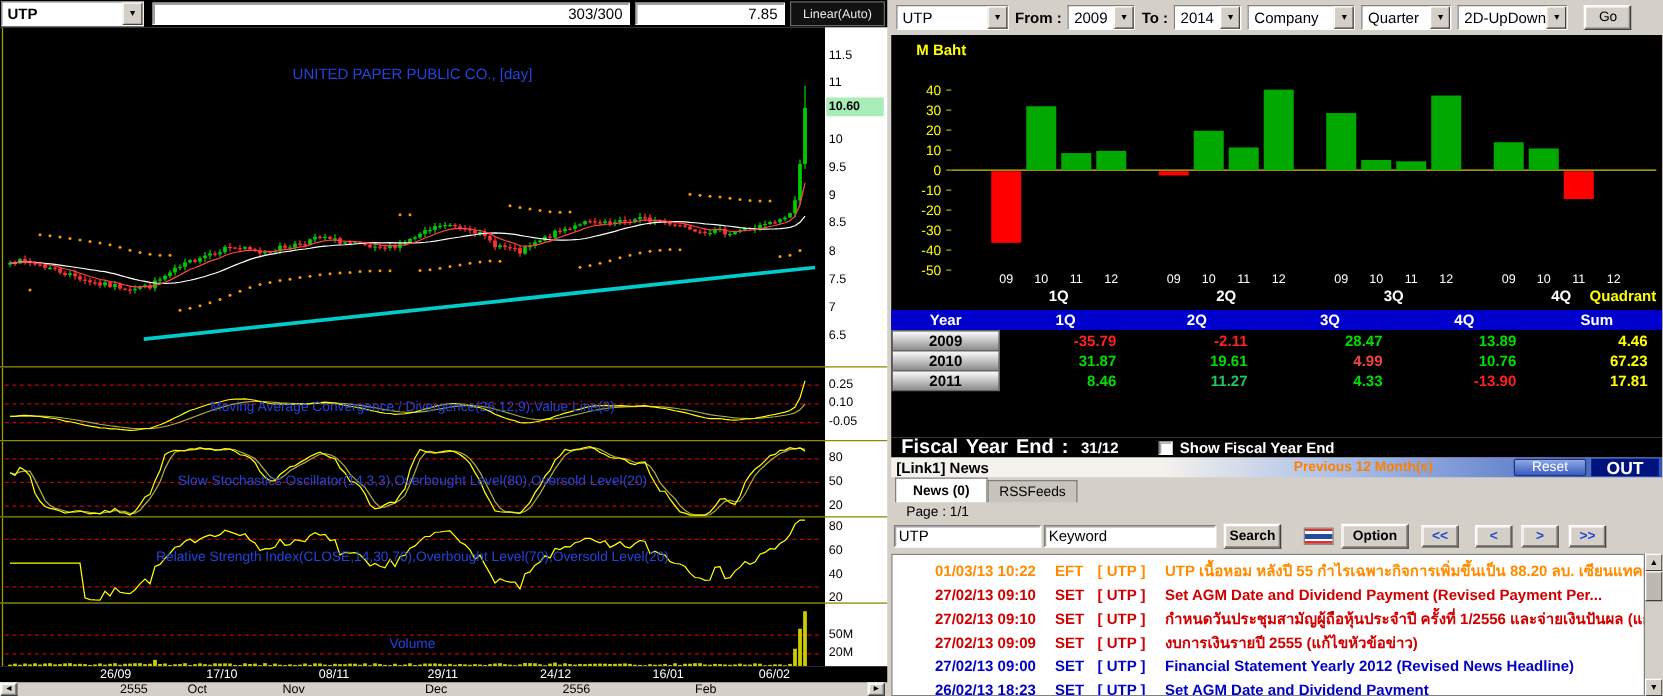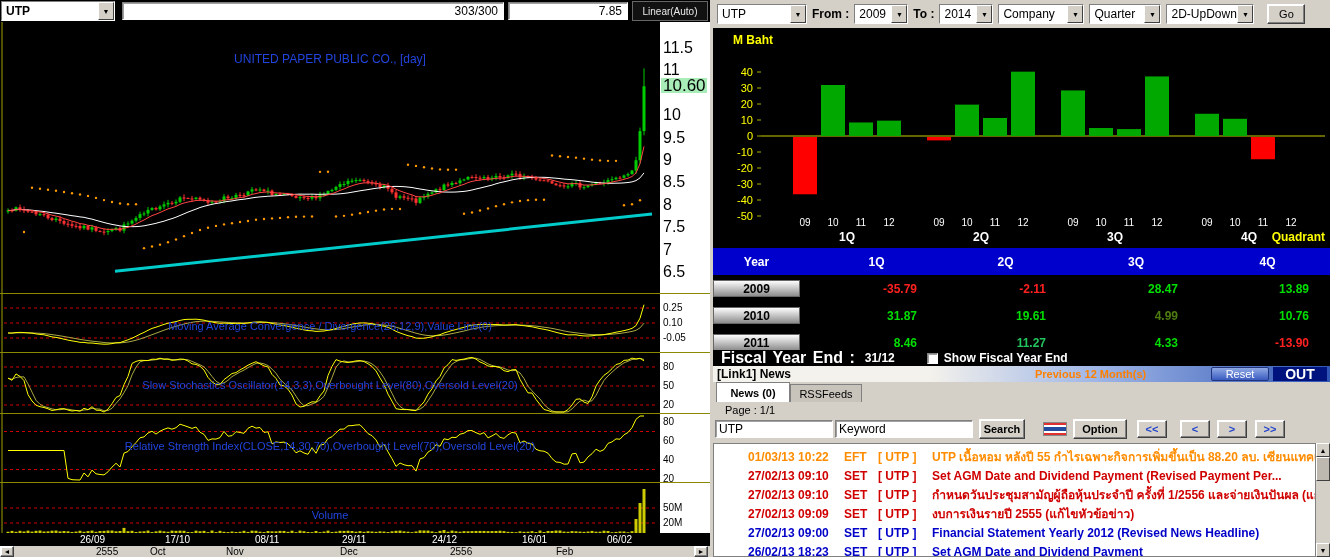--- a/index.html
+++ b/index.html
@@ -3,33 +3,33 @@
 <meta charset="utf-8">
 <style>
   *{margin:0;padding:0;box-sizing:border-box;}
   html,body{width:1330px;height:557px;overflow:hidden;}
   body{font-family:"Liberation Sans",sans-serif;background:#D4D0C8;}
   #app{position:relative;width:1330px;height:557px;overflow:hidden;background:#D4D0C8;}
   .abs{position:absolute;}
   .panel-black{position:absolute;background:#000;overflow:hidden;}
   .sep-top{border-top:1px solid #8A8A00;}
   .axis-col{position:absolute;background:#FFFFFF;overflow:hidden;}
-  .axis-label{position:absolute;left:3px;font-size:16px;color:#000;white-space:nowrap;}
+  .axis-label{position:absolute;left:3px;font-size:10px;color:#000;white-space:nowrap;}
   .sub-title{position:absolute;width:100%;text-align:center;color:#2244DD;font-size:11px;top:2px;white-space:nowrap;margin-top:24px;}
   .combo{position:relative;background:#fff;border:1px solid;border-color:#808080 #FFF #FFF #808080;display:flex;align-items:center;height:20px;}
   .combo .cval{flex:1;padding-left:4px;font-size:12px;color:#000;white-space:nowrap;overflow:hidden;}
   .combo .carrow{width:16px;height:100%;background:#D4D0C8;border:1px solid;border-color:#FFF #404040 #404040 #FFF;display:flex;align-items:center;justify-content:center;font-size:7px;color:#000;}
   .btn3d{background:#D4D0C8;border:1px solid;border-color:#FFF #404040 #404040 #FFF;box-shadow:inset -1px -1px 0 #808080,inset 1px 1px 0 #FFF;font-size:11px;font-weight:bold;color:#000;display:flex;align-items:center;justify-content:center;cursor:default;font-family:"Liberation Sans",sans-serif;}
   .inset{background:#fff;border:1px solid;border-color:#808080 #FFF #FFF #808080;box-shadow:inset 1px 1px 0 #A0A0A0;}
   .txt{font-size:12px;padding-left:3px;font-family:"Liberation Sans",sans-serif;color:#000;}
   .tlabel{font-size:12px;font-weight:bold;color:#000;white-space:nowrap;}
   .date-label{position:absolute;top:1px;font-size:10px;color:#FFF;white-space:nowrap;}
   .scroll-label{position:absolute;top:0;font-size:10px;color:#000;line-height:11px;white-space:nowrap;}
   
-  .trow{display:grid;grid-template-columns:87px 105px 105px 108px 107px 105px;height:27px;align-items:center;gap:24px;}
+  .trow{display:grid;grid-template-columns:87px 105px 105px 108px 107px 105px;height:16px;align-items:center;}
   .thead{background:#0000CC;}
   .thead div{color:#FFF;font-weight:bold;font-size:12px;text-align:center;}
   .ycell{background:linear-gradient(#FDFDFD,#8C8C8C);color:#000;font-weight:bold;text-align:center;font-size:12px;height:17px;line-height:16px;border:1px solid #666;}
   .vcell{text-align:right;padding-right:12px;font-size:12px;font-weight:bold;}
   
   .nrow{display:flex;height:19px;align-items:center;font-weight:bold;font-size:12px;white-space:nowrap;overflow:hidden;padding-left:34px;}
   .nrow .nd{width:96px;flex:none;}
   .nrow .ns{width:34px;flex:none;}
   .nrow .nu{width:54px;flex:none;}
   .nrow .nt{flex:1;overflow:hidden;}
@@ -462,21 +462,21 @@
     <div class="axis-label" style="top:17px">11.5</div>
     <div class="axis-label" style="top:39px">11</div>
     <div class="axis-label" style="top:84px">10</div>
     <div class="axis-label" style="top:107px">9.5</div>
     <div class="axis-label" style="top:129px">9</div>
     <div class="axis-label" style="top:151px">8.5</div>
     <div class="axis-label" style="top:174px">8</div>
     <div class="axis-label" style="top:196px">7.5</div>
     <div class="axis-label" style="top:219px">7</div>
     <div class="axis-label" style="top:241px">6.5</div>
-    <div class="abs" style="left:1px;top:56px;width:46px;height:15px;background:#A8ECB8;color:#000;font-size:17px;font-weight:normal;text-align:left;padding-left:2px;line-height:15px;">10.60</div>
+    <div class="abs" style="left:1px;top:56px;width:46px;height:15px;background:#A8ECB8;color:#000;font-size:10px;font-weight:bold;text-align:left;padding-left:2px;line-height:15px;">10.60</div>
   </div>
 
   <div class="panel-black sep-top" id="macd-panel" style="left:0;top:293px;width:660px;height:59px;">
     <div class="sub-title">Moving Average Convergence / Divergence(26,12,9),Value Line(0)</div>
     <svg id="macd-svg" width="660" height="59">
         <line x1="2" y1="0" x2="2" y2="59" stroke="#A0A000" stroke-width="1"></line>
         <line x1="4" y1="14" x2="656" y2="14" stroke="#CC0000" stroke-width="1" stroke-dasharray="3,3"></line>
         <line x1="4" y1="29" x2="656" y2="29" stroke="#CC0000" stroke-width="1" stroke-dasharray="3,3"></line>
         <line x1="4" y1="44" x2="656" y2="44" stroke="#CC0000" stroke-width="1" stroke-dasharray="3,3"></line>
         <polyline points="8.0,39.0 12.0,39.0 16.0,38.9 20.0,38.8 24.0,38.8 28.0,38.8 32.0,38.9 36.0,39.1 40.0,39.3 44.0,39.6 48.0,40.1 52.0,40.6 56.0,41.2 60.0,41.8 64.0,42.5 68.0,43.2 72.0,43.9 76.0,44.7 80.0,45.4 84.0,46.0 88.0,46.6 92.0,47.1 96.0,47.6 100.0,48.0 104.0,48.5 108.0,48.8 112.0,48.9 116.0,48.9 120.0,48.9 124.0,48.5 128.0,48.0 132.0,47.2 136.0,46.2 140.0,45.0 144.0,43.7 148.0,42.2 152.0,40.7 156.0,39.2 160.0,37.7 164.0,36.2 168.0,34.8 172.0,33.5 176.0,32.3 180.0,31.1 184.0,30.0 188.0,29.1 192.0,28.3 196.0,27.7 200.0,27.3 204.0,27.1 208.0,27.1 212.0,27.3 216.0,27.6 220.0,27.9 224.0,28.2 228.0,28.4 232.0,28.6 236.0,28.8 240.0,28.9 244.0,29.0 248.0,29.0 252.0,28.8 256.0,28.7 260.0,28.5 264.0,28.4 268.0,28.4 272.0,28.6 276.0,28.9 280.0,29.3 284.0,29.8 288.0,30.3 292.0,30.9 296.0,31.5 300.0,32.2 304.0,33.0 308.0,33.7 312.0,34.3 316.0,34.9 320.0,35.4 324.0,35.7 328.0,35.8 332.0,35.8 336.0,35.5 340.0,35.1 344.0,34.5 348.0,33.8 352.0,33.1 356.0,32.4 360.0,31.7 364.0,31.1 368.0,30.7 372.0,30.5 376.0,30.5 380.0,30.7 384.0,31.0 388.0,31.5 392.0,32.2 396.0,33.2 400.0,34.4 404.0,35.6 408.0,36.8 412.0,38.0 416.0,39.2 420.0,40.2 424.0,41.0 428.0,41.5 432.0,41.8 436.0,41.7 440.0,41.5 444.0,41.0 448.0,40.4 452.0,39.6 456.0,38.8 460.0,37.9 464.0,37.0 468.0,36.0 472.0,35.0 476.0,34.2 480.0,33.5 484.0,32.8 488.0,32.4 492.0,32.0 496.0,31.7 500.0,31.5 504.0,31.4 508.0,31.3 512.0,31.2 516.0,31.1 520.0,31.1 524.0,31.2 528.0,31.4 532.0,31.7 536.0,32.1 540.0,32.6 544.0,33.2 548.0,33.7 552.0,34.4 556.0,35.2 560.0,36.0 564.0,36.9 568.0,37.7 572.0,38.3 576.0,38.8 580.0,39.3 584.0,39.8 588.0,40.3 592.0,40.6 596.0,40.7 600.0,40.8 604.0,40.7 608.0,40.5 612.0,40.2 616.0,39.8 620.0,39.4 624.0,38.8 628.0,38.2 632.0,37.4 636.0,36.3 640.0,33.9 644.0,29.2" fill="none" stroke="#AAAA44" stroke-width="1"></polyline>
@@ -826,21 +826,21 @@
           <div class="vcell" style="color: rgb(255, 32, 32);">-35.79</div>
           <div class="vcell" style="color: rgb(255, 32, 32);">-2.11</div>
           <div class="vcell" style="color: rgb(0, 221, 0);">28.47</div>
           <div class="vcell" style="color: rgb(0, 221, 0);">13.89</div>
           <div class="vcell" style="color: rgb(255, 255, 0);">4.46</div>
         </div>
         <div class="trow">
           <div class="ycell">2010</div>
           <div class="vcell" style="color: rgb(0, 221, 0);">31.87</div>
           <div class="vcell" style="color: rgb(0, 221, 0);">19.61</div>
-          <div class="vcell" style="color: #4d7c0f;">4.99</div>
+          <div class="vcell" style="color: #ef4444;">4.99</div>
           <div class="vcell" style="color: rgb(0, 221, 0);">10.76</div>
           <div class="vcell" style="color: rgb(255, 255, 0);">67.23</div>
         </div>
         <div class="trow">
           <div class="ycell">2011</div>
           <div class="vcell" style="color: rgb(0, 221, 0);">8.46</div>
           <div class="vcell" style="color: #22c55e;">11.27</div>
           <div class="vcell" style="color: rgb(0, 221, 0);">4.33</div>
           <div class="vcell" style="color: rgb(255, 32, 32);">-13.90</div>
           <div class="vcell" style="color: rgb(255, 255, 0);">17.81</div>

